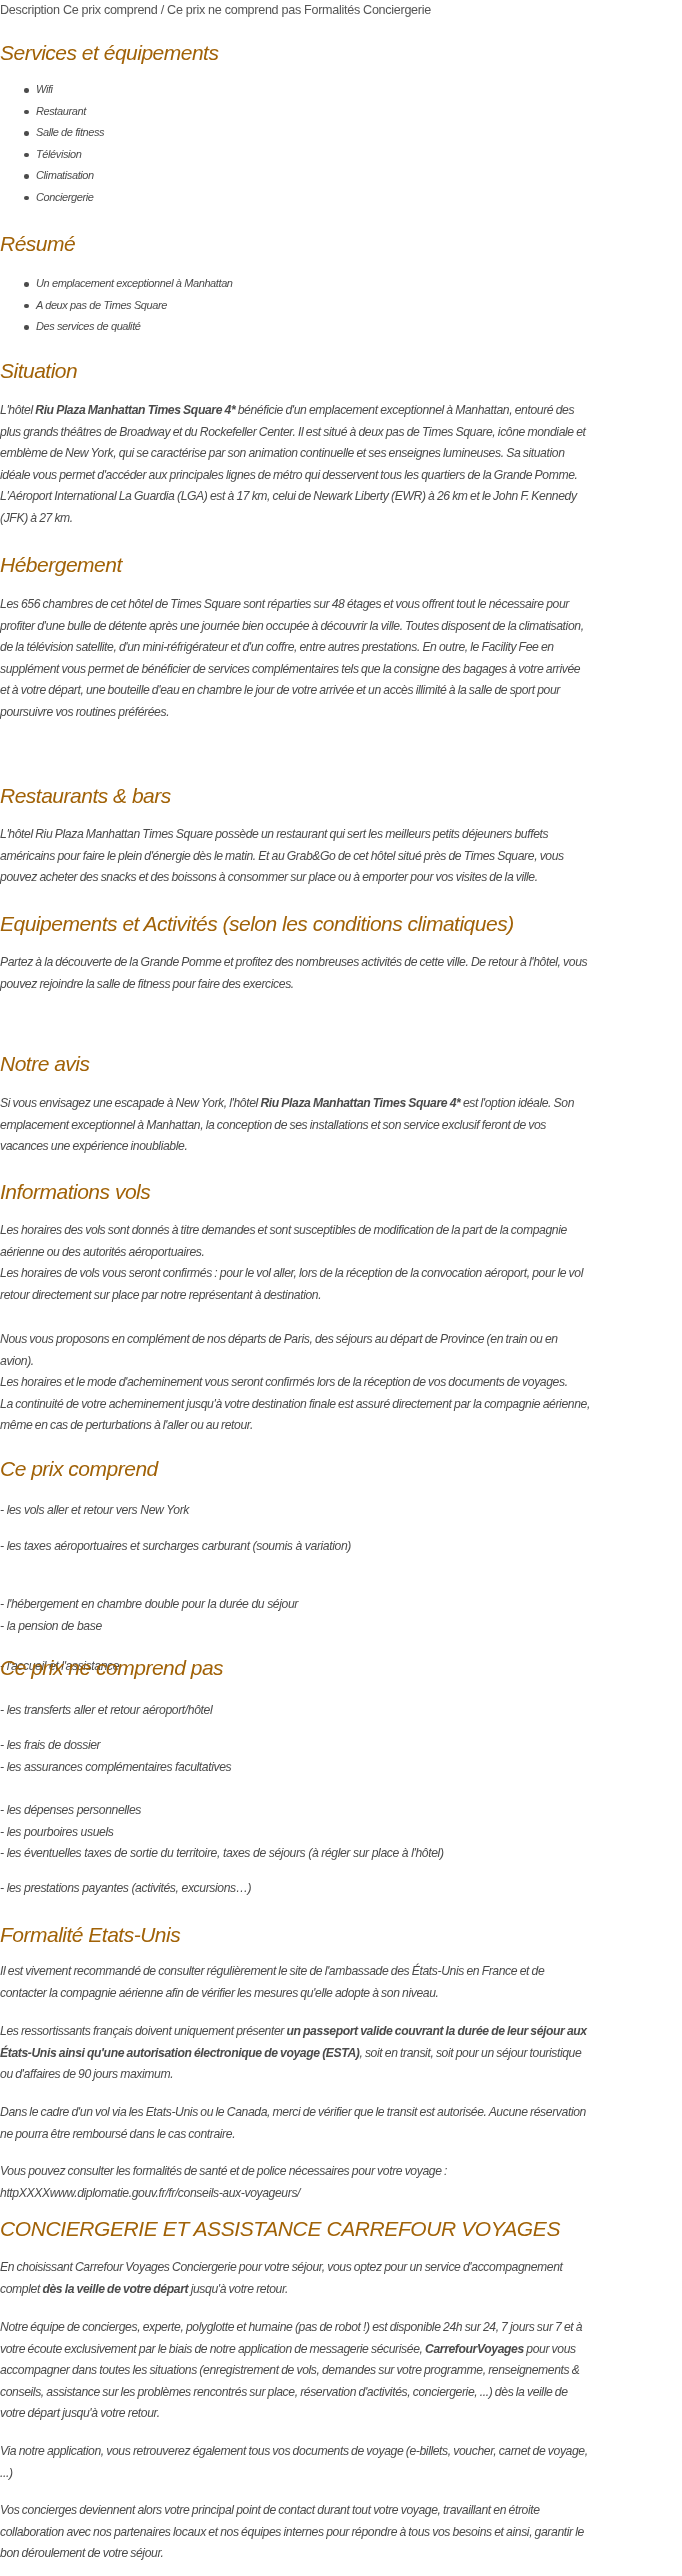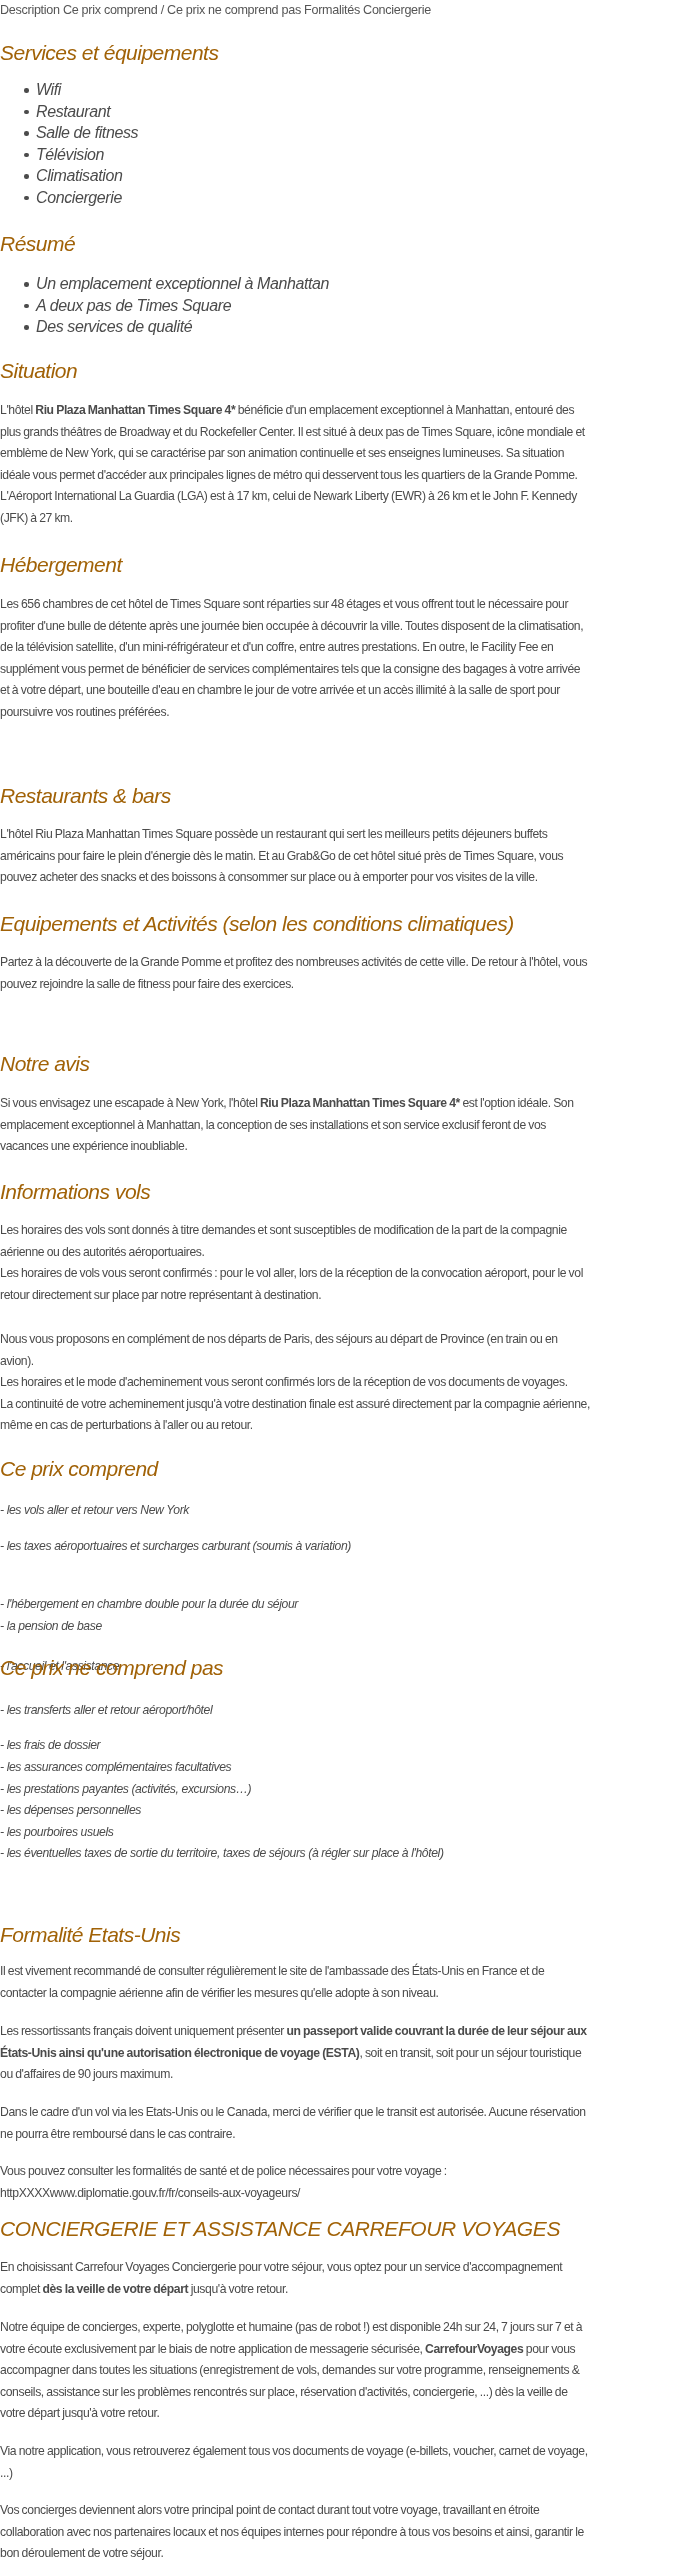--- a/index.html
+++ b/index.html
@@ -16,29 +16,29 @@
   }
   .tabs-line span { margin-right: 0; }
   h2.sec {
     margin: 0; font-style: italic; font-weight: normal;
     color: #a16207; font-size: 21px; line-height: 27px;
     letter-spacing: -0.5px; white-space: nowrap;
   }
   h2.sec.caps { letter-spacing: -0.4px; }
   ul.bul {
     margin: 0; padding: 0 0 0 36px; list-style: none;
-    font-style: italic; font-size: 16px; line-height: 21.6px; letter-spacing: -0.4px;
+    font-style: italic; font-size: 11px; line-height: 21.6px; letter-spacing: -0.4px;
   }
   ul.bul li { position: relative; }
   ul.bul li::before {
     content: ""; position: absolute; left: -11.7px; top: 9px;
     width: 4.5px; height: 4.5px; border-radius: 50%; background: #4b4b4b;
   }
   p.txt {
-    margin: 0; width: 592px; font-size: 12.2px;
+    margin: 0; width: 592px; font-style: italic; font-size: 12.2px;
     line-height: 21.6px; letter-spacing: -0.4px; word-spacing: -0.5px;
   }
   p.txt b { font-weight: bold; }
   .dash { margin: 0; font-style: italic; font-size: 12.2px; line-height: 21.6px; letter-spacing: -0.4px; white-space: nowrap; }
 </style>
 </head>
 <body>
 
 <div class="page">
 
@@ -96,21 +96,21 @@
   <div class="abs dash" style="top:1500px;">- les vols aller et retour vers New York</div>
   <div class="abs dash" style="top:1536px;">- les taxes aéroportuaires et surcharges carburant (soumis à variation)</div>
   <div class="abs dash" style="top:1656px;">- l'accueil et l'assistance</div>
   <div class="abs dash" style="top:1594px;">- l'hébergement en chambre double pour la durée du séjour</div>
   <div class="abs dash" style="top:1616px;">- la pension de base</div>
 
   <h2 class="abs sec" style="top:1654px;">Ce prix ne comprend pas</h2>
   <div class="abs dash" style="top:1700px;">- les transferts aller et retour aéroport/hôtel</div>
   <div class="abs dash" style="top:1735px;">- les frais de dossier</div>
   <div class="abs dash" style="top:1757px;">- les assurances complémentaires facultatives</div>
-  <div class="abs dash" style="top:1779px;">- les prestations payantes (activités, excursions…)</div>
+  <div class="abs dash" style="top:1878px;">- les prestations payantes (activités, excursions…)</div>
   <div class="abs dash" style="top:1800px;">- les dépenses personnelles</div>
   <div class="abs dash" style="top:1822px;">- les pourboires usuels</div>
   <div class="abs dash" style="top:1843px;">- les éventuelles taxes de sortie du territoire, taxes de séjours (à régler sur place à l'hôtel)</div>
 
   <h2 class="abs sec" style="top:1921px;">Formalité Etats-Unis</h2>
   <p class="abs txt" style="top:1961px;">Il est vivement recommandé de consulter régulièrement le site de l'ambassade des États-Unis en France et de contacter la compagnie aérienne afin de vérifier les mesures qu'elle adopte à son niveau.</p>
   <p class="abs txt" style="top:2021px;"><span>Les ressortissants français doivent uniquement présenter </span><b>un passeport valide couvrant la durée de leur séjour aux États-Unis ainsi qu'une autorisation électronique de voyage (ESTA)</b><span>, soit en transit, soit pour un séjour touristique ou d'affaires de 90 jours maximum.</span></p>
   <p class="abs txt" style="top:2102px;">Dans le cadre d'un vol via les Etats-Unis ou le Canada, merci de vérifier que le transit est autorisée. Aucune réservation ne pourra être remboursé dans le cas contraire.</p>
   <div class="abs" style="top:2161px; width:682px;">
     <p class="txt">Vous pouvez consulter les formalités de santé et de police nécessaires pour votre voyage :</p>

